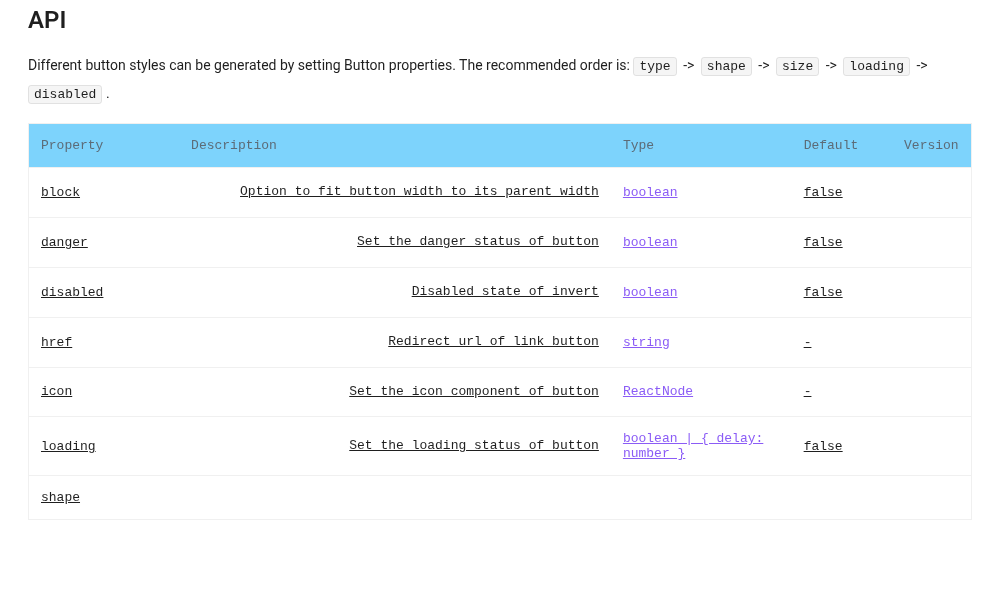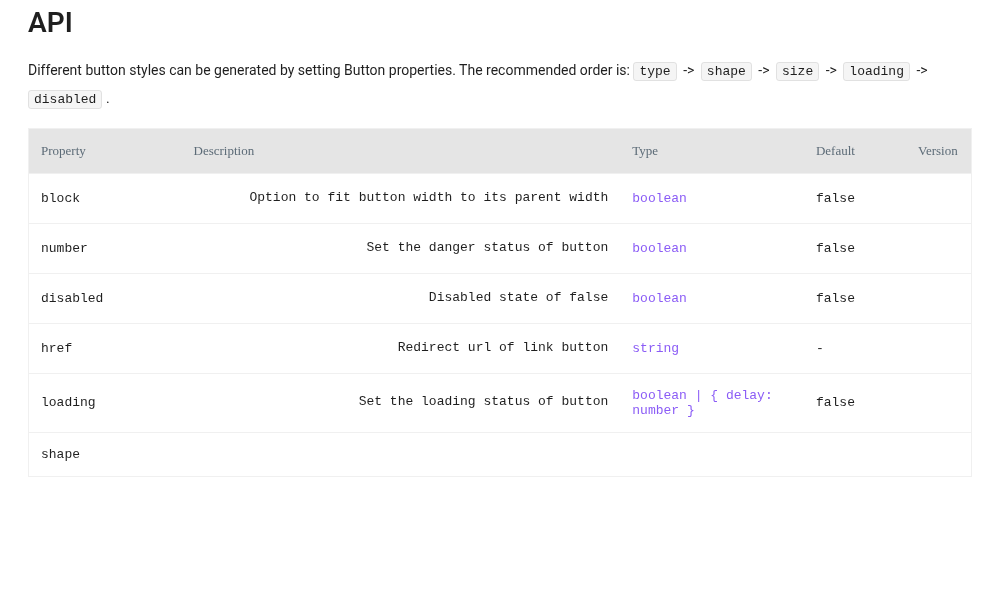--- a/index.html
+++ b/index.html
@@ -8,23 +8,24 @@
     padding: 0 28px;
     font-family: -apple-system, BlinkMacSystemFont, "Segoe UI", Roboto, "Helvetica Neue", Arial, sans-serif;
     color: rgba(0,0,0,0.88);
     background: #fff;
     width: 1000px;
     height: 616px;
     overflow: hidden;
   }
   .mono {
     font-family: ui-monospace, SFMono-Regular, "SF Mono", Menlo, Consolas, "Liberation Mono", monospace;
+    text-decoration: underline;
   }
   h1.api-title {
-    font-size: 28px;
+    font-size: 24px;
     font-weight: 600;
     margin: 0 0 18px 0;
     padding-top: 6px;
   }
   .intro {
     font-size: 14px;
     line-height: 1.9;
     color: rgba(0,0,0,0.88);
     margin-bottom: 16px;
   }
@@ -42,24 +43,24 @@
   table {
     width: 100%;
     border-collapse: collapse;
     font-size: 13px;
     border: 1px solid #f0f0f0;
   }
   thead th {
     text-align: left;
     font-weight: 400;
     color: #5c6b77;
-    background: #e5e5e5;
+    background: #7dd3fc;
     padding: 14px 12px;
     border-bottom: 1px solid #f0f0f0;
-    font-family: Liberation Serif, serif;
+    font-family: Liberation Mono, monospace;
   }
   tbody td {
     padding: 14px 12px;
     border-bottom: 1px solid #f0f0f0;
     vertical-align: middle;
     font-family: ui-monospace, SFMono-Regular, "SF Mono", Menlo, Consolas, "Liberation Mono", monospace;
   }
   td.col-desc { line-height: 1.6; text-align: right; }
   td.col-type { color: #8b5cf6; }
   .link { color: #1677ff; }
@@ -88,37 +89,44 @@
   </thead>
   <tbody id="tbody">
       <tr>
         <td class="col-prop mono">block</td>
         <td class="col-desc mono"><span>Option to fit button width to its parent width</span></td>
         <td class="col-type mono"><span>boolean</span></td>
         <td class="col-default mono"><span>false</span></td>
         <td class="col-version mono"></td>
       </tr>
       <tr>
-        <td class="col-prop mono">number</td>
+        <td class="col-prop mono">danger</td>
         <td class="col-desc mono"><span>Set the danger status of button</span></td>
         <td class="col-type mono"><span>boolean</span></td>
         <td class="col-default mono"><span>false</span></td>
         <td class="col-version mono"></td>
       </tr>
       <tr>
         <td class="col-prop mono">disabled</td>
-        <td class="col-desc mono"><span>Disabled state of false</span></td>
+        <td class="col-desc mono"><span>Disabled state of invert</span></td>
         <td class="col-type mono"><span>boolean</span></td>
         <td class="col-default mono"><span>false</span></td>
         <td class="col-version mono"></td>
       </tr>
       <tr>
         <td class="col-prop mono">href</td>
         <td class="col-desc mono"><span>Redirect url of link button</span></td>
         <td class="col-type mono"><span>string</span></td>
+        <td class="col-default mono"><span>-</span></td>
+        <td class="col-version mono"></td>
+      </tr>
+      <tr>
+        <td class="col-prop mono">icon</td>
+        <td class="col-desc mono"><span>Set the icon component of button</span></td>
+        <td class="col-type mono"><span>ReactNode</span></td>
         <td class="col-default mono"><span>-</span></td>
         <td class="col-version mono"></td>
       </tr>
       <tr>
         <td class="col-prop mono">loading</td>
         <td class="col-desc mono"><span>Set the loading status of button</span></td>
         <td class="col-type mono"><span>boolean | { delay: number }</span></td>
         <td class="col-default mono"><span>false</span></td>
         <td class="col-version mono"></td>
       </tr>

